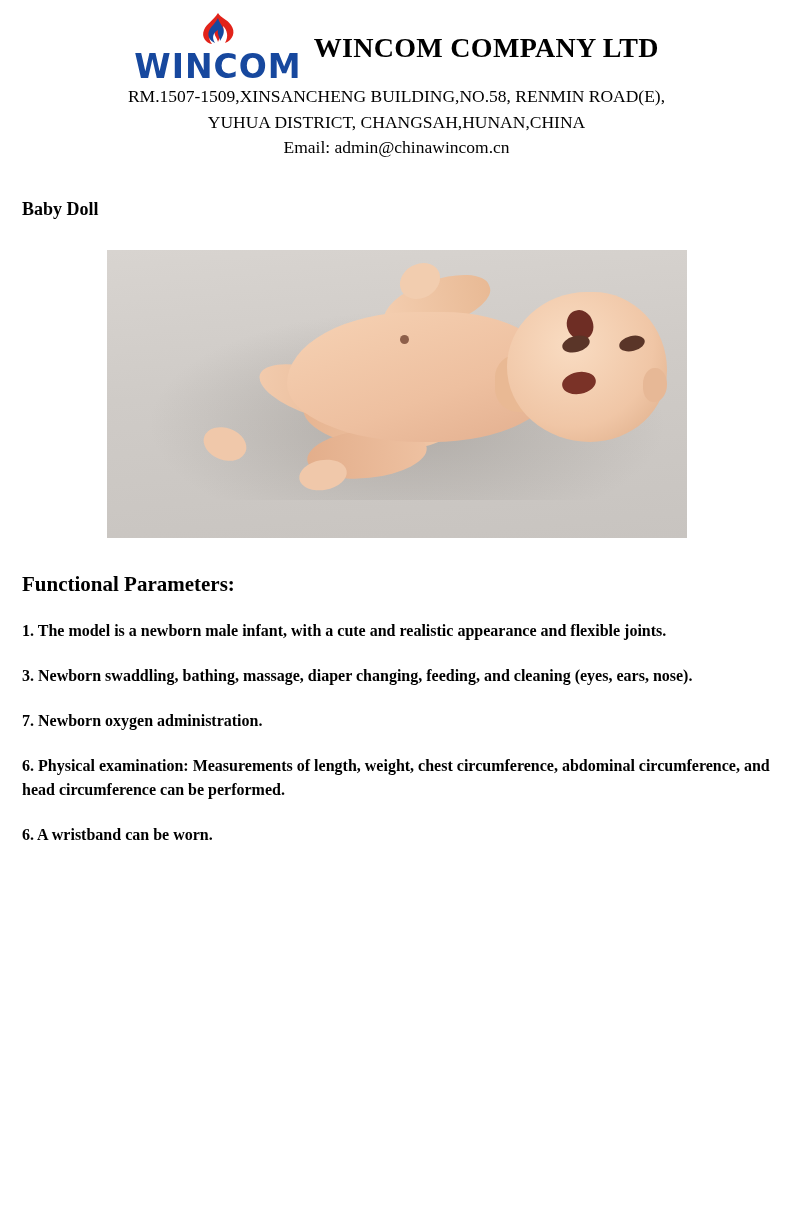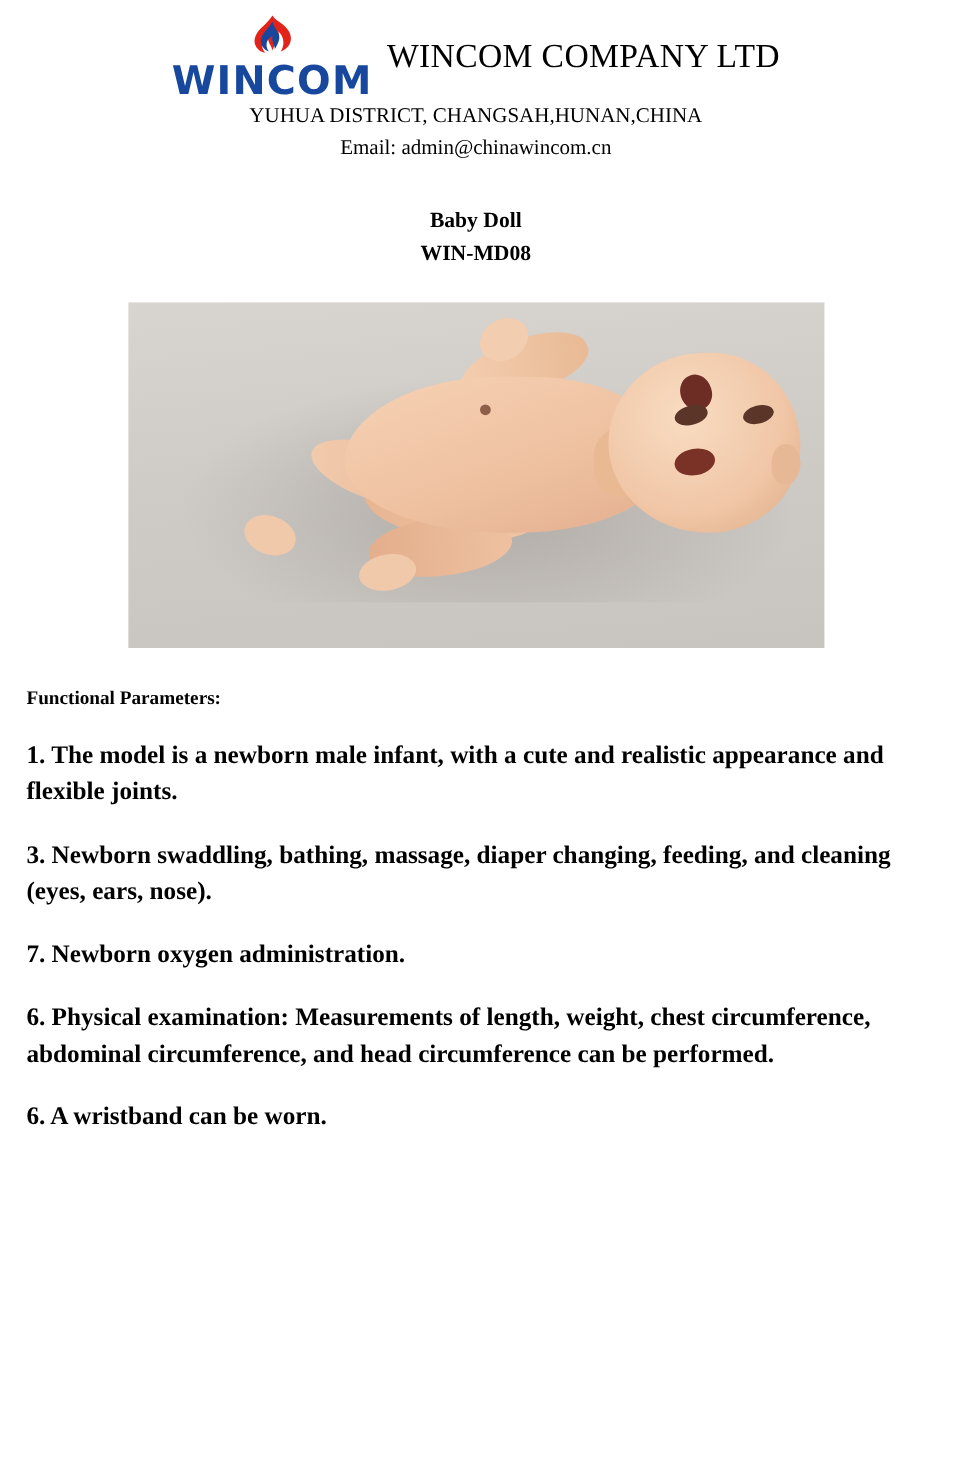--- a/index.html
+++ b/index.html
@@ -46,40 +46,40 @@
   }
   .logo-word {
     font-family: "DejaVu Sans", sans-serif;
     font-weight: bold;
     font-size: 33px;
     letter-spacing: 1px;
     color: #17489e;
   }
   .company-name {
     font-family: "Liberation Serif", serif;
-    font-weight: normal;
+    font-weight: bold;
     font-size: 28px;
     letter-spacing: 0.3px;
     white-space: nowrap;
   }
   .addr-line {
     font-size: 17.5px;
     line-height: 1.35;
     margin-top: 2px;
   }
   .email-line {
     font-size: 17.5px;
     line-height: 1.35;
     margin-top: 2px;
     text-align: center;
   }
 
   
   .product-title {
-    text-align: center;
+    text-align: left;
     font-weight: bold;
     font-size: 18px;
     margin-top: 36px;
     line-height: 1.55;
   }
   .product-model {
     text-align: center;
     font-weight: bold;
     font-size: 18px;
     line-height: 1.55;
@@ -199,27 +199,27 @@
   }
   .ear {
     left: 536px; top: 118px; width: 24px; height: 34px;
     background: #e7b896;
     border-radius: 50% 50% 55% 45%;
   }
 
   
   .section-heading {
     font-weight: bold;
-    font-size: 16px;
+    font-size: 21px;
     margin-top: 34px;
     margin-bottom: 0;
   }
   .para {
     font-weight: bold;
-    font-size: 21px;
+    font-size: 16px;
     line-height: 1.45;
     margin-top: 22px;
     margin-bottom: 0;
   }
 </style>
 </head>
 <body>
 
 <div class="page">
 
@@ -231,26 +231,26 @@
           <svg width="52" height="40" viewBox="0 0 52 40" xmlns="http://www.w3.org/2000/svg">
             <path d="M26 1 C21 9, 15 11, 12 18 C9 25, 14 31, 20 32 C15 26, 18 20, 23 17 C21 23, 25 25, 26 30 C28 24, 33 21, 31 14 C35 18, 37 24, 33 31 C41 28, 44 20, 39 13 C35 7, 29 6, 26 1 Z" fill="#e2231a"></path>
             <path d="M26 6 C23 12, 19 14, 17 19 C15 24, 18 29, 23 31 C19 25, 22 20, 26 18 C25 23, 28 25, 28 29 C31 24, 33 20, 31 16 C29 12, 27 10, 26 6 Z" fill="#17489e"></path>
           </svg>
         </div>
         <div class="logo-word">WINCOM</div>
       </div>
       <div class="company-name">WINCOM COMPANY LTD</div>
     </div>
 
+    <div class="addr-line">RM.1507-1509,XINSANCHENG BUILDING,NO.58, RENMIN ROAD(E),</div>
     <div class="addr-line">YUHUA DISTRICT, CHANGSAH,HUNAN,CHINA</div>
     <div class="email-line">Email: admin@chinawincom.cn</div>
   </div>
 
   <div class="product-title">Baby Doll</div>
-  <div class="product-model">WIN-MD08</div>
 
   <div class="figure-wrap">
     <div class="figure">
       <div class="doll-shadow"></div>
       <div class="skin arm-upper-r"></div>
       <div class="skin hand-r"></div>
       <div class="skin leg-upper"></div>
       <div class="skin leg-lower"></div>
       <div class="skin foot"></div>
       <div class="skin arm-upper-l"></div>

